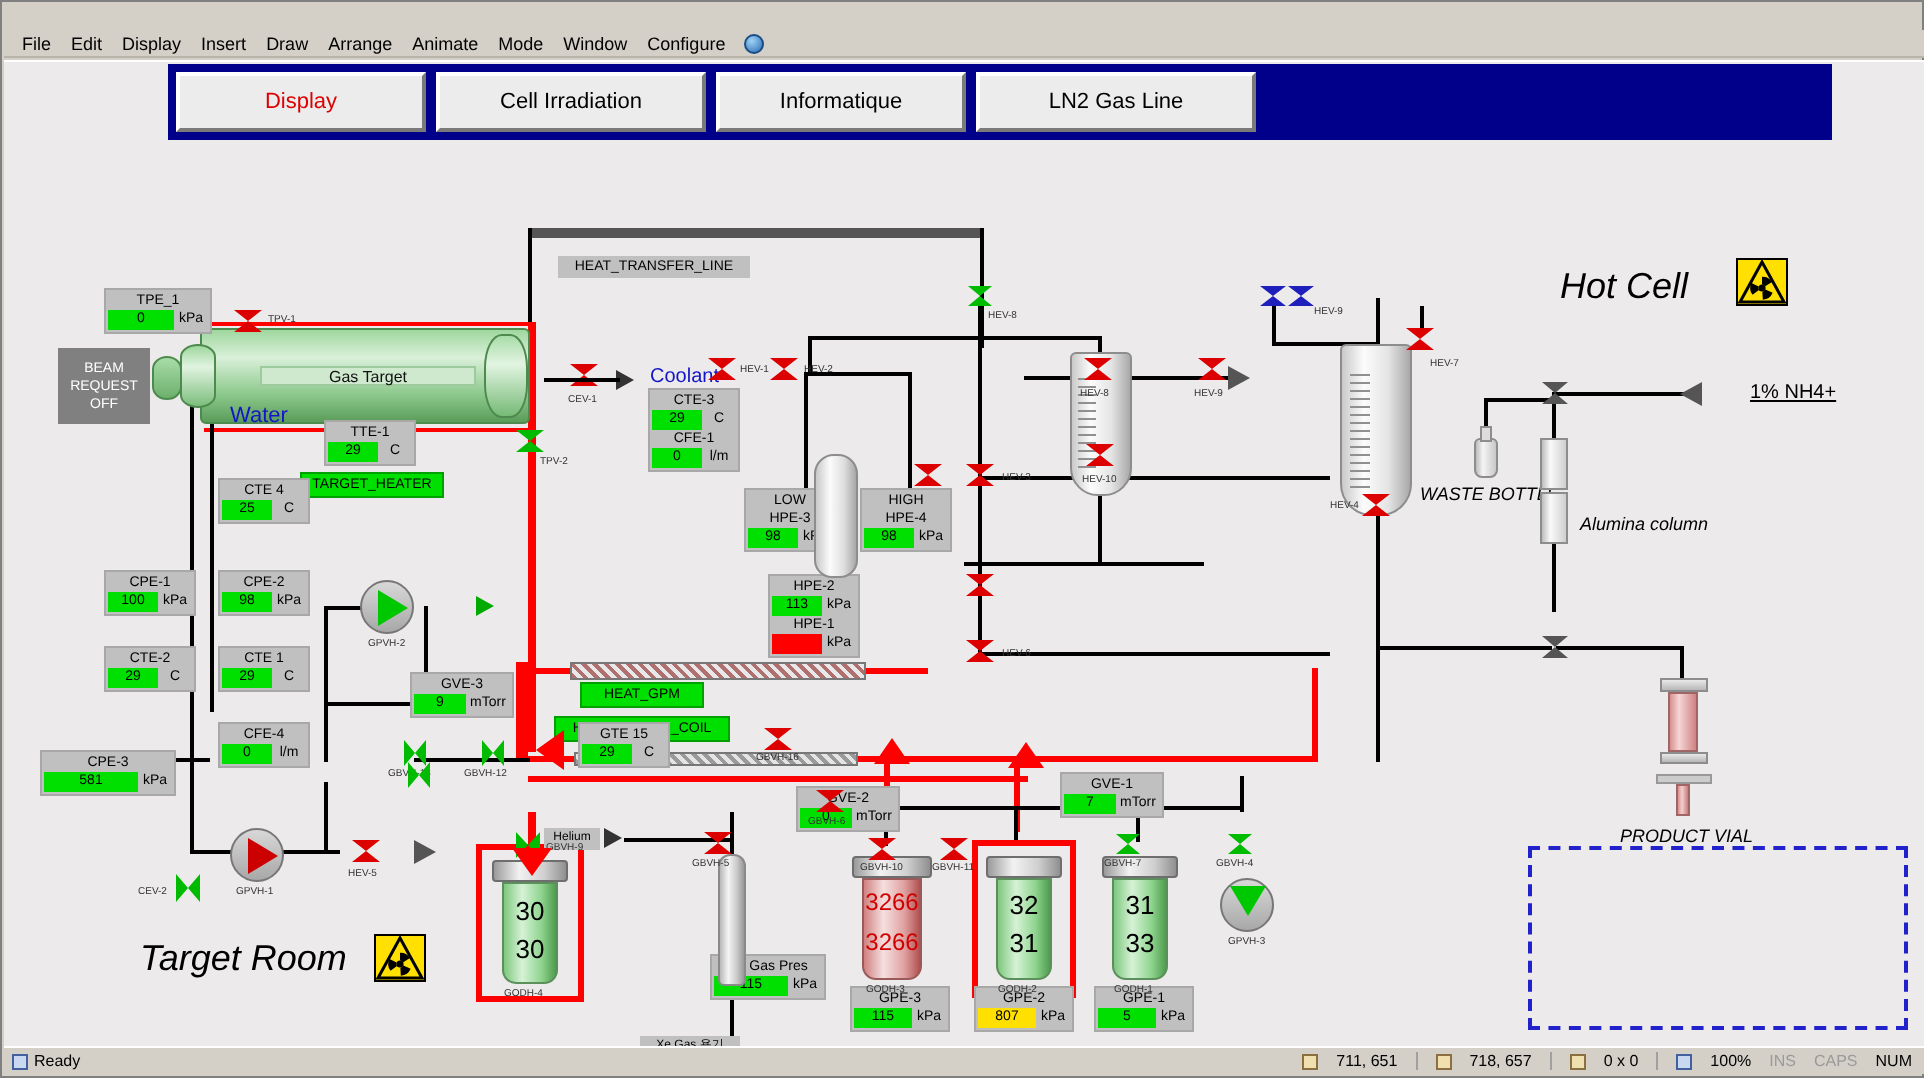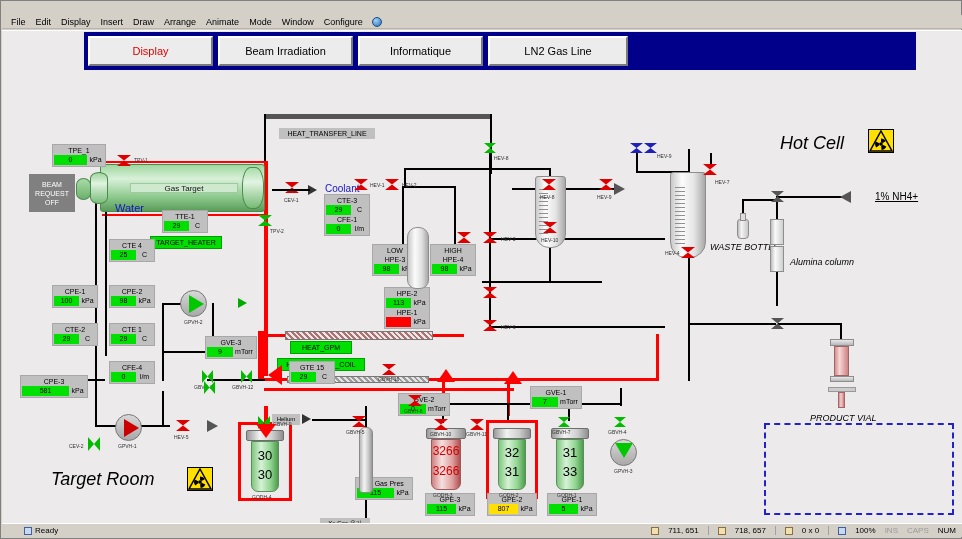--- a/index.html
+++ b/index.html
@@ -143,21 +143,21 @@
     border-color: #9a5a5a;
   }
   .cyl .num { position: absolute; width: 100%; text-align: center;
               font-size: 13px; color: #000; }
   .cyl.redfill .num { color: #d00000; }
 
   
   .statusbar {
     position: absolute; left: 1px; bottom: 1px; width: 960px; height: 14px;
     background: #d4d0c8; border-top: 1px solid #ffffff;
-    display: flex; align-items: center; font-size: 8px; color: #000; padding-left: 18px;
+    display: flex; align-items: center; font-size: 8px; color: #000;
   }
   .statusbar .left { display: flex; align-items: center; gap: 3px; padding-left: 4px; }
   .statusbar .right { margin-left: auto; display: flex; align-items: center;
                       gap: 9px; padding-right: 6px; }
   .sb-ico { width: 8px; height: 8px; border: 1px solid #8b6f3e; background: #f0e0b0; }
   .sb-ico.blue { border-color: #4060a0; background: #c8d8f0; }
   .sb-dim { color: #9a9a9a; }
   .vsep { width: 1px; height: 9px; background: #a0a0a0; }
 </style>
 </head>
@@ -177,21 +177,21 @@
     <div class="menuitem">Mode</div>
     <div class="menuitem">Window</div>
     <div class="menuitem">Configure</div>
     <div class="helpglobe"></div>
   </div>
 
   <div class="canvas">
 
     <div class="tabstrip" style="top:1px;left:82px;">
       <div class="tab tab-process active">Display</div>
-      <div class="tab tab-beam">Beam Irradiation</div>
+      <div class="tab tab-beam">Cell Irradiation</div>
       <div class="tab tab-temp">Informatique</div>
       <div class="tab tab-ln2">LN2 Gas Line</div>
     </div>
 
     <div class="pipe dgrey" style="left:262px;top:83px;width:228px;height:5px;"></div>
     <div class="pipe" style="left:262px;top:83px;width:2px;height:60px;"></div>
     <div class="pipe" style="left:488px;top:83px;width:2px;height:60px;"></div>
 
     <div class="pipe red" style="left:100px;top:130px;width:163px;height:2px;"></div>
     <div class="pipe red" style="left:100px;top:183px;width:163px;height:2px;"></div>
@@ -757,21 +757,21 @@
     <div style="position:absolute;left:263px;top:337px;width:0;height:0;
                 border-left:10px solid transparent;border-right:10px solid transparent;
                 border-bottom:14px solid #ff0000;transform:rotate(-90deg);"></div>
     <div style="position:absolute;left:502px;top:340px;width:0;height:0;
                 border-left:9px solid transparent;border-right:9px solid transparent;
                 border-bottom:13px solid #ff0000;"></div>
     <div style="position:absolute;left:435px;top:338px;width:0;height:0;
                 border-left:9px solid transparent;border-right:9px solid transparent;
                 border-bottom:13px solid #ff0000;"></div>
 
-    <div class="italbig" style="left:49px;top:438px;font-style:italic;">Target Room</div>
+    <div class="italbig" style="left:68px;top:438px;font-style:italic;">Target Room</div>
     <div class="radtri" style="left:185px;top:436px;">
       <svg width="24" height="22" viewBox="0 0 24 22" style="position:absolute;left:0;top:0;">
         <polygon points="12,1 23,21 1,21" fill="#ffe000" stroke="#000" stroke-width="1.5"></polygon>
         <g transform="translate(12,14)">
           <circle r="1.8" fill="#000"></circle>
           <path d="M0,-1.8 A1.8,1.8 0 0,1 1.6,-0.9 L5,-3 A5.6,5.6 0 0,0 0,-5.6 Z" fill="#000"></path>
           <path d="M1.6,-0.9 A1.8,1.8 0 0,1 1.6,0.9 L5,3 A5.6,5.6 0 0,0 5,-3 Z" fill="#000" transform="rotate(55)"></path>
           <path d="M1.6,-0.9 A1.8,1.8 0 0,1 1.6,0.9 L5,3 A5.6,5.6 0 0,0 5,-3 Z" fill="#000" transform="rotate(175)"></path>
         </g>
       </svg>

